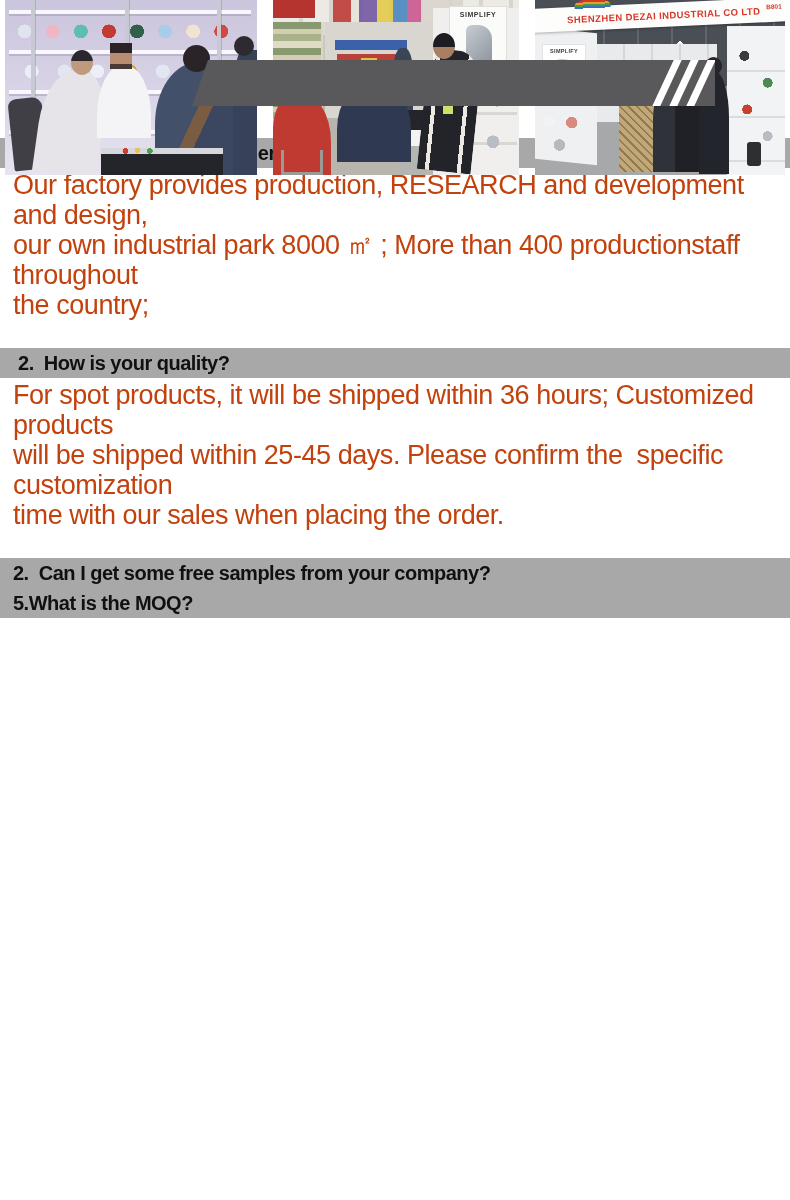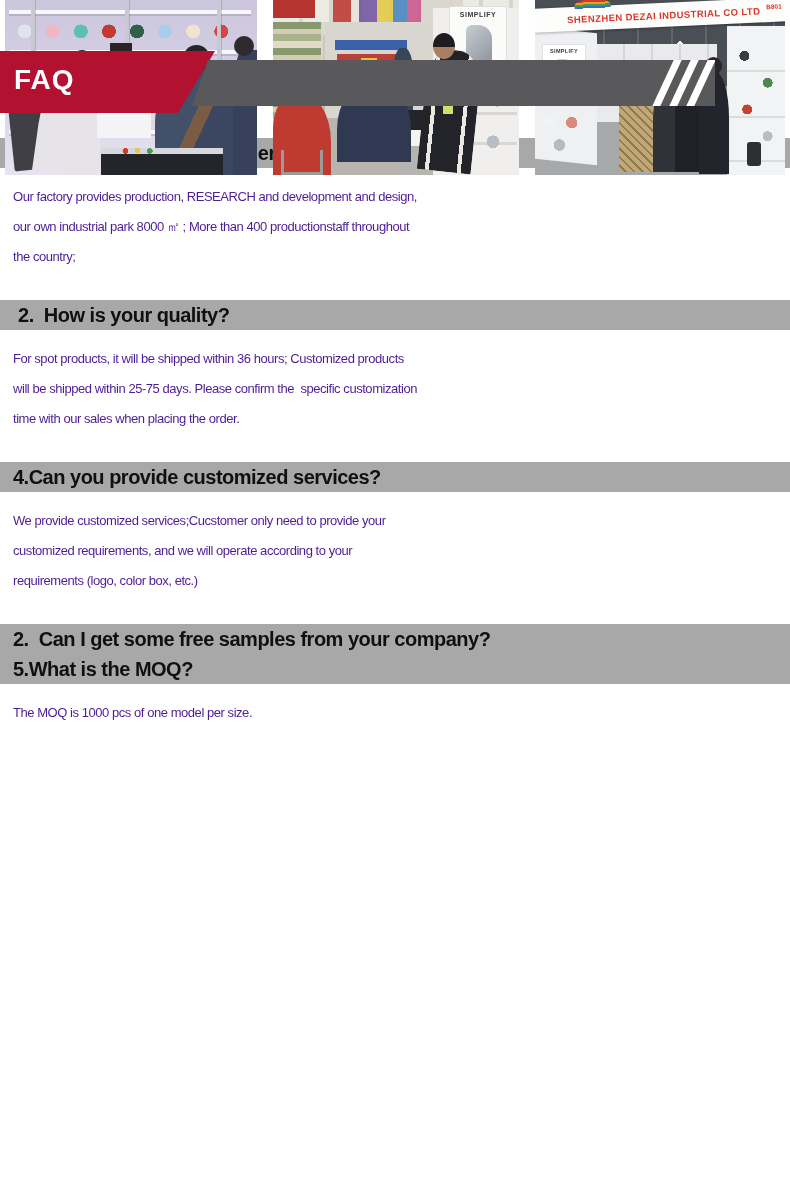--- a/index.html
+++ b/index.html
@@ -154,22 +154,22 @@
   .faq-title{position:absolute;left:14px;top:13px;font-size:28px;font-weight:600;color:#fff;letter-spacing:1px;}
   .ribbon-gray{position:absolute;left:192px;top:9px;width:523px;height:46px;background:var(--ribbon);
     clip-path:polygon(16px 0,100% 0,100% 100%,0 100%);}
   .stripe{position:absolute;top:-5px;bottom:-5px;width:8px;background:#fff;transform:skewX(-25deg);}
   .stripe.s1{right:44px;} .stripe.s2{right:27px;} .stripe.s3{right:10px;}
 
   
   .faq-list{margin-top:25px;}
   .faq-item .q{background:var(--barGray);height:30px;line-height:30px;padding-left:13px;
     font-size:20px;font-weight:700;letter-spacing:-0.5px;color:#101010;white-space:pre;overflow:hidden;}
-  .faq-item .a{margin:14px 12px 28px 13px;font-size:13px;line-height:30px;letter-spacing:-0.45px;
-    color:#4c1d95;white-space:pre-wrap;}
+  .faq-item .a{margin:2px 12px 28px 13px;font-size:27px;line-height:30px;letter-spacing:-0.45px;
+    color:#c2410c;white-space:pre-wrap;}
 </style>
 </head>
 <body>
 
 <div class="page">
 
   <div class="gallery">
 
     <div class="photo p1">
       <div class="p1-boards"></div>
@@ -240,23 +240,20 @@
       <div class="p3-bin"></div>
       <div class="p3-banner">
         <div class="p3-rainbow"></div>
         <span class="p3-banner-text">SHENZHEN DEZAI INDUSTRIAL CO LTD</span>
         <span class="p3-boothno">B801</span>
       </div>
     </div>
   </div>
 
   <div class="faq-banner">
-    <div class="ribbon-red">
-      <span class="faq-title">FAQ</span>
-    </div>
     <div class="ribbon-gray">
       <i class="stripe s1"></i>
       <i class="stripe s2"></i>
       <i class="stripe s3"></i>
     </div>
   </div>
 
   <div class="faq-list" id="faq-list">
     <section class="faq-item">
       <h3 class="q">1.  Are you a factory or trader?</h3>
@@ -264,35 +261,28 @@
 our own industrial park 8000 ㎡ ; More than 400 productionstaff throughout
 the country;</p>
     </section>
 
     <section class="faq-item">
       <h3 class="q"> 2.  How is your quality?</h3>
     </section>
 
     <section class="faq-item">
       <p class="a">For spot products, it will be shipped within 36 hours; Customized products
-will be shipped within 25-75 days. Please confirm the  specific customization
+will be shipped within 25-45 days. Please confirm the  specific customization
 time with our sales when placing the order.</p>
     </section>
 
-    <section class="faq-item">
-      <h3 class="q">4.Can you provide customized services?</h3>
-      <p class="a">We provide customized services;Cucstomer only need to provide your
-customized requirements, and we will operate according to your
-requirements (logo, color box, etc.)</p>
-    </section>
 
     <section class="faq-item">
       <h3 class="q">2.  Can I get some free samples from your company?</h3>
     </section>
 
     <section class="faq-item">
       <h3 class="q">5.What is the MOQ?</h3>
-      <p class="a">The MOQ is 1000 pcs of one model per size.</p>
     </section>
 
   </div>
 
 </div>
 
 </body></html>

